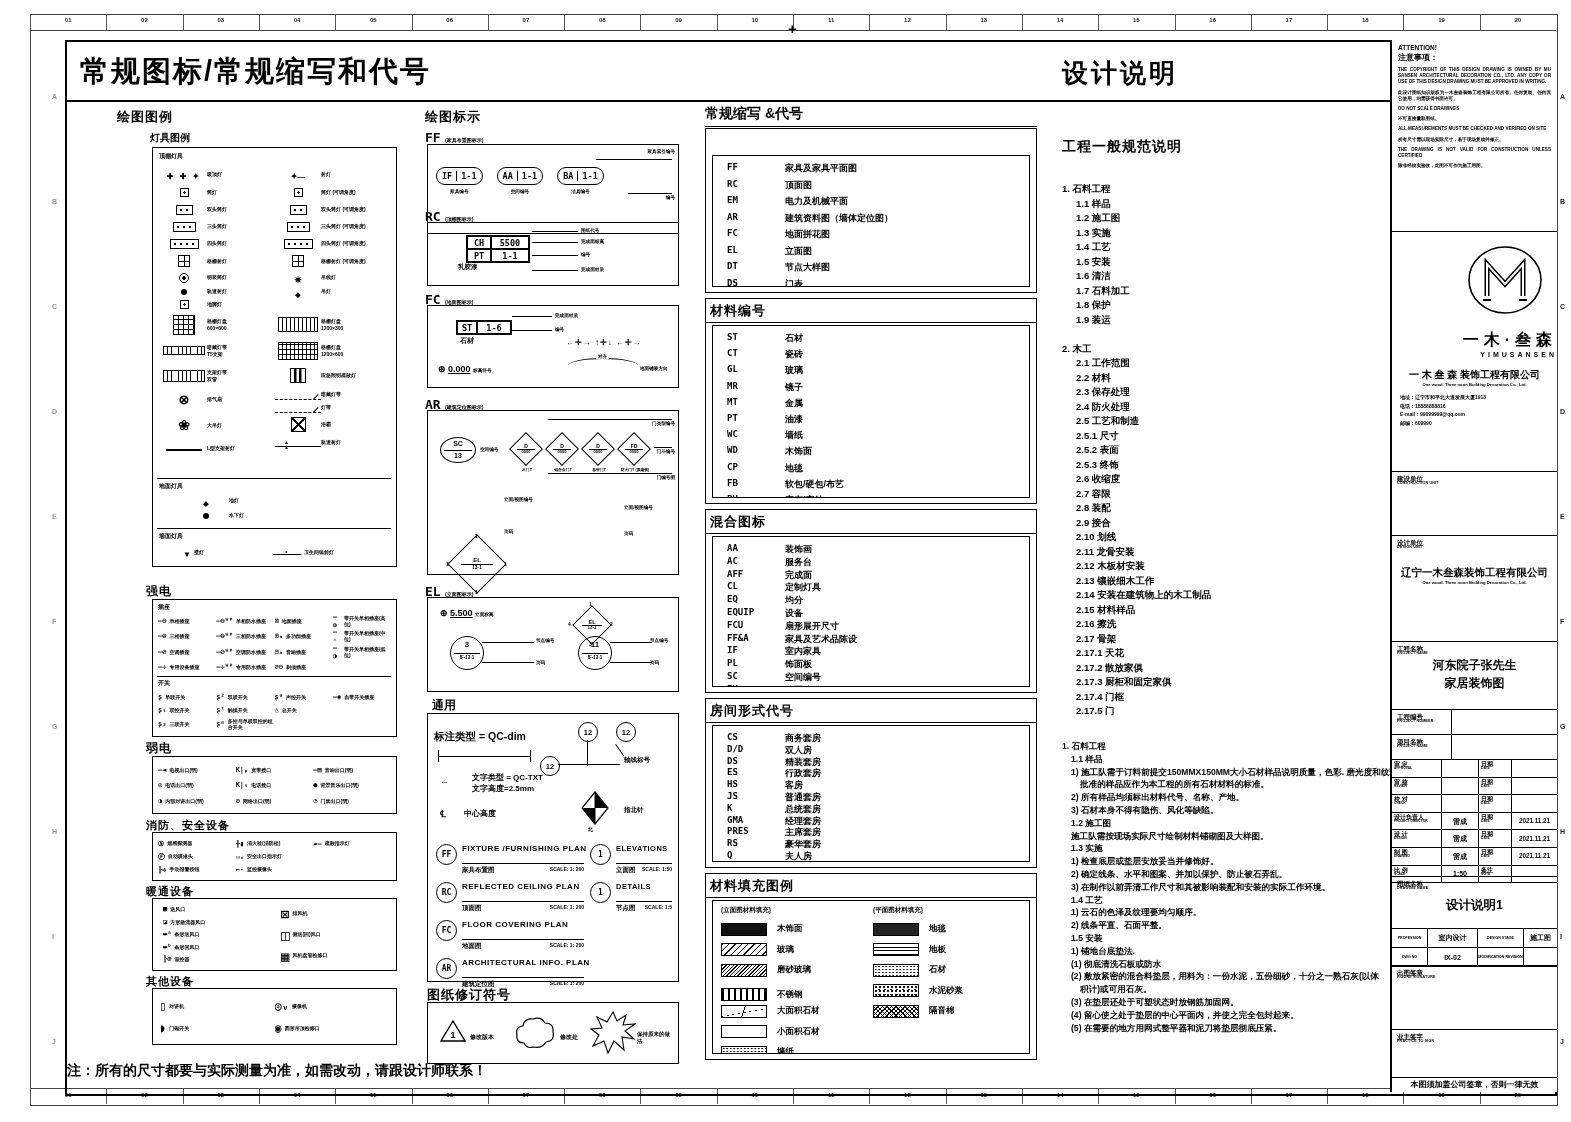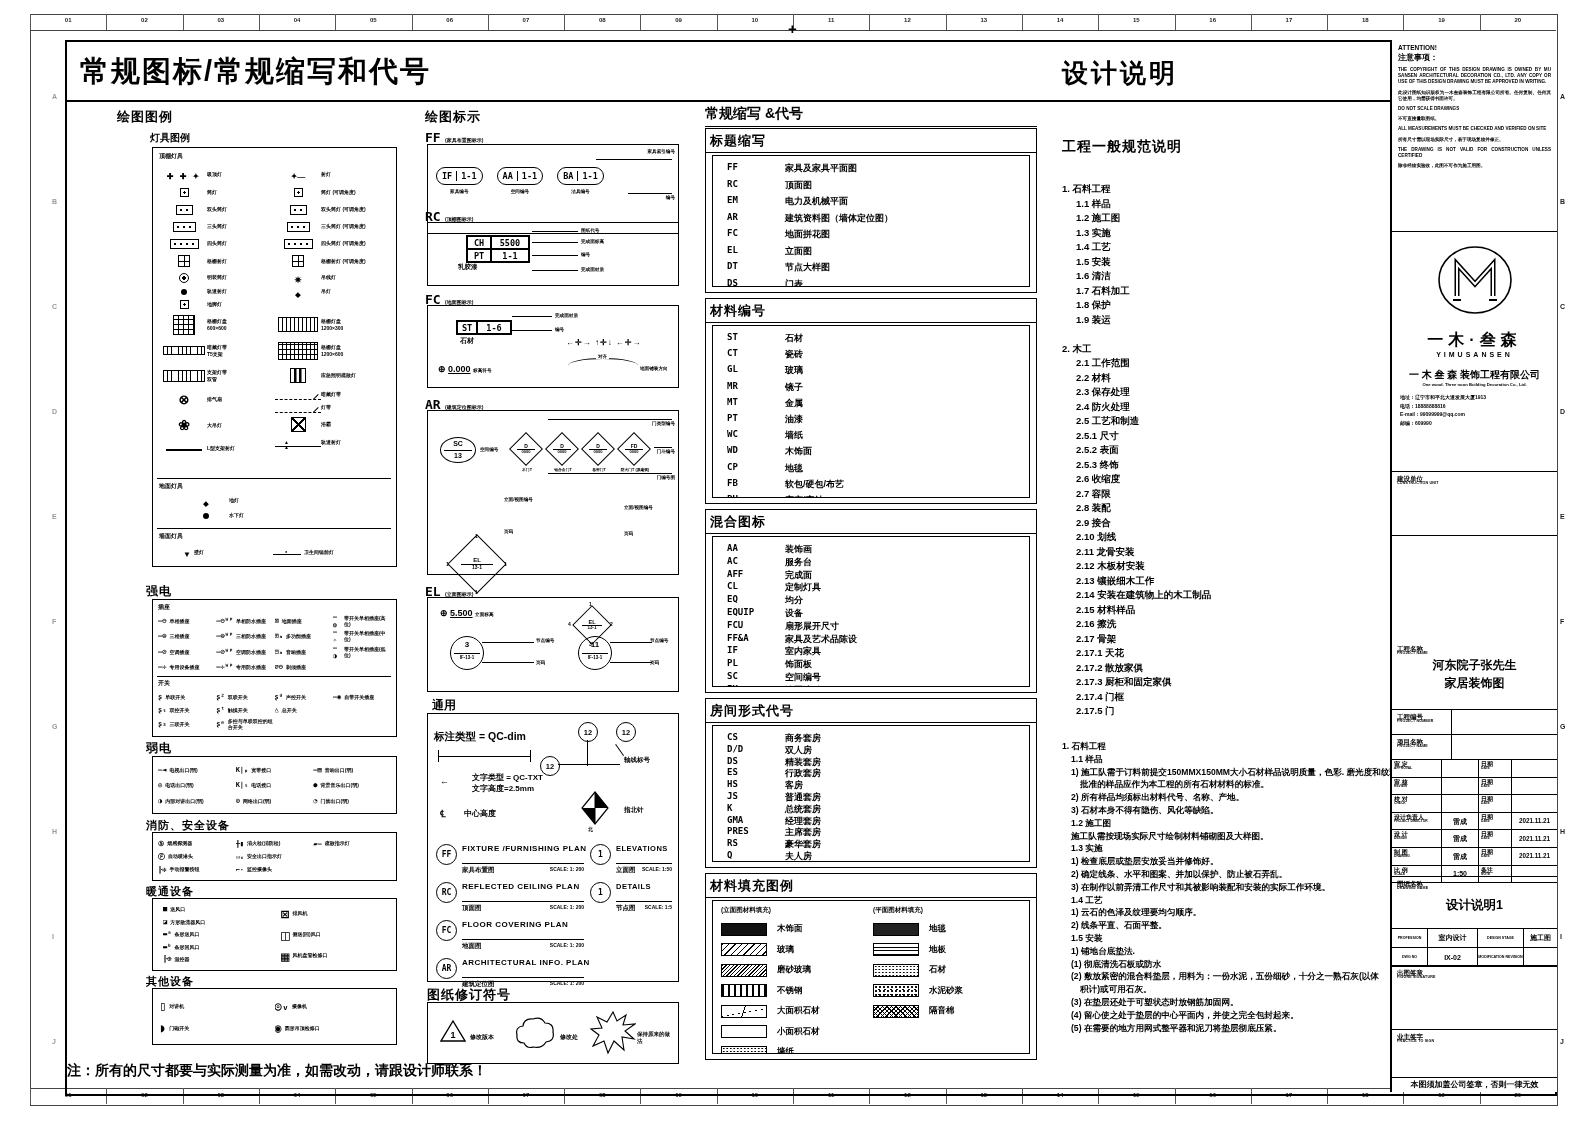--- a/index.html
+++ b/index.html
@@ -1040,21 +1040,20 @@
         </svg>
     </div>
     <div class="abs c45" style="left:209px;top:28px;font-size:5.5px;width:36px;white-space:normal;">保持原来的做法</div>
   </div>
 
   <div class="abs" style="left:67px;top:1062px;font-size:14px;font-weight:bold;">注：所有的尺寸都要与实际测量为准，如需改动，请跟设计师联系！</div>
 
   <div class="abs" style="left:705px;top:105px;font-size:14px;font-weight:bold;border-bottom:1.6px solid #000;padding-bottom:3px;width:332px;">常规缩写 &amp;代号</div>
   <div id="abbr-col" class="abs" style="left:705px;top:128px;width:332px;">
       <div class="box" style="position: relative; margin-bottom: 5px; height: 165px; box-sizing: border-box;">
-        <div class="abH">标题缩写</div>
         <div class="thin" style="position: absolute; inset: 26px 6px 5px; padding: 6px 0px 0px 14px; overflow: hidden;">
           <div class="abrow" style="height: 16.5px; font-size: 9px;">
             <span class="cc">FF</span>
             <span>家具及家具平面图</span>
           </div>
           <div class="abrow" style="height: 16.5px; font-size: 9px;">
             <span class="cc">RC</span>
             <span>顶面图</span>
           </div>
           <div class="abrow" style="height: 16.5px; font-size: 9px;">
@@ -1248,21 +1247,21 @@
               <span style="font-size: 8.5px; font-weight: bold;">木饰面</span>
             </div>
             <div style="display: flex; align-items: center; gap: 10px; height: 20.5px;">
               <span class="sw p-hatch"></span>
               <span style="font-size: 8.5px; font-weight: bold;">玻璃</span>
             </div>
             <div style="display: flex; align-items: center; gap: 10px; height: 20.5px;">
               <span class="sw p-hatchd"></span>
               <span style="font-size: 8.5px; font-weight: bold;">磨砂玻璃</span>
             </div>
-            <div style="display: flex; align-items: center; gap: 10px; height: 20.5px;">
+            <div style="display: flex; align-items: flex-end; gap: 10px; height: 20.5px;">
               <span class="sw p-vbars"></span>
               <span style="font-size: 8.5px; font-weight: bold;">不锈钢</span>
             </div>
             <div style="display: flex; align-items: center; gap: 10px; height: 20.5px;">
               <span class="sw p-bigstone"></span>
               <span style="font-size: 8.5px; font-weight: bold;">大面积石材</span>
             </div>
             <div style="display: flex; align-items: center; gap: 10px; height: 20.5px;">
               <span class="sw p-empty"></span>
               <span style="font-size: 8.5px; font-weight: bold;">小面积石材</span>
@@ -1374,21 +1373,21 @@
           <div class="att">此设计图纸知识版权为一木叁森装饰工程有限公司所有。任何复制、任何其它使用，均需获得书面许可。</div>
           <div class="att">DO NOT SCALE DRAWINGS</div>
           <div class="att">不可直接量取图纸。</div>
           <div class="att">ALL MEASUREMENTS MUST BE CHECKED AND VERIFIED ON SITE</div>
           <div class="att">所有尺寸需以现场实际尺寸，若于现场复核并修正。</div>
           <div class="att">THE DRAWING IS NOT VALID FOR CONSTRUCTION UNLESS CERTIFIED</div>
           <div class="att">除非经核实验收，此图不可作为施工用图。</div>
         </div>
     </div>
     <div class="tbsec" style="top:192px;height:240px;">
-      <div style="text-align:center;padding-top:8px;">
+      <div style="text-align:right;padding-top:8px;">
         <svg width="104" height="86" viewBox="0 0 104 86">
           <ellipse cx="52" cy="40" rx="36" ry="33" fill="none" stroke="#000" stroke-width="1.6"></ellipse>
           <path d="M34 56 V24 L52 44 L70 24 V56" fill="none" stroke="#000" stroke-width="5"></path>
           <path d="M34 56 V24 L52 44 L70 24 V56" fill="none" stroke="#fff" stroke-width="2"></path>
           <line x1="30" y1="60" x2="38" y2="60" stroke="#000" stroke-width="2"></line>
           <line x1="66" y1="60" x2="74" y2="60" stroke="#000" stroke-width="2"></line>
         </svg>
         <div style="font-size:16px;font-weight:bold;letter-spacing:5px;">一木·叁森</div>
         <div style="font-size:7px;font-weight:bold;letter-spacing:3px;">YIMUSANSEN</div>
       </div>
@@ -1399,20 +1398,27 @@
       <div style="font-size:5px;font-weight:bold;padding:6px 0 0 8px;line-height:1.7;">
         <div>地址：辽宁市和平北大道发展大厦1913</div>
         <div>电话：18888888816</div>
         <div>E-mail：99099999@qq.com</div>
         <div>邮编：609990</div>
       </div>
     </div>
     <div class="tbsec" style="top:432px;height:64px;">
       <div class="tblab"><span>建设单位</span><small>CONSTRUCTION UNIT</small></div>
     </div>
+    <div class="tbsec" style="top:496px;height:106px;">
+      <div class="tblab"><span>设计单位</span><small>DESIGN UNIT</small></div>
+      <div style="text-align:center;margin-top:16px;">
+        <div style="font-size:10.5px;font-weight:bold;">辽宁一木叁森装饰工程有限公司</div>
+        <div style="font-size:4.2px;font-weight:bold;">One wood. Three noon Building Decoration Co., Ltd.</div>
+      </div>
+    </div>
     <div class="tbsec" style="top:602px;height:68px;">
       <div class="tblab"><span>工程名称</span><small>PROJECT NAME</small></div>
       <div style="text-align:center;font-size:12px;font-weight:bold;line-height:1.5;">
         <div>河东院子张先生</div>
         <div>家居装饰图</div>
       </div>
     </div>
     <div class="tbsec" style="top:670px;height:25px;">
       <div class="tblab" style="border-right:0.8px solid #000;width:60px;height:100%;box-sizing:border-box;"><span>工程编号</span><small>PROJECT NUMBER</small></div>
     </div>

